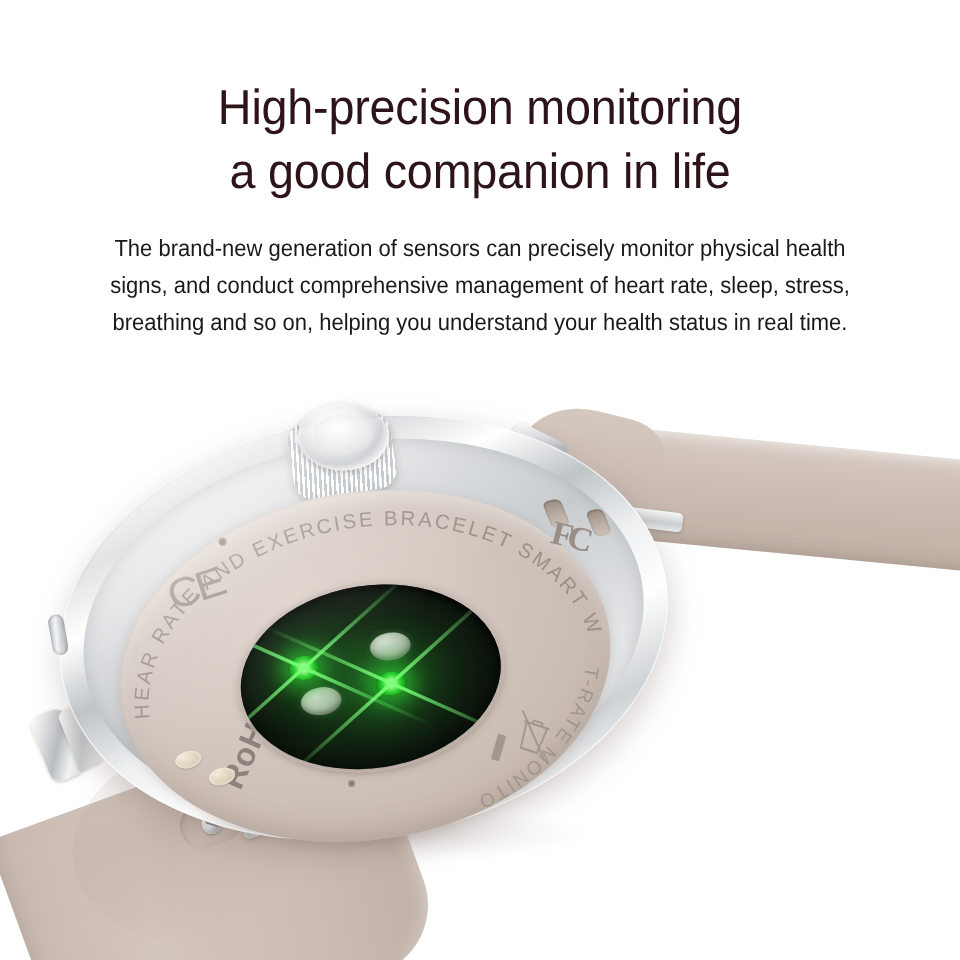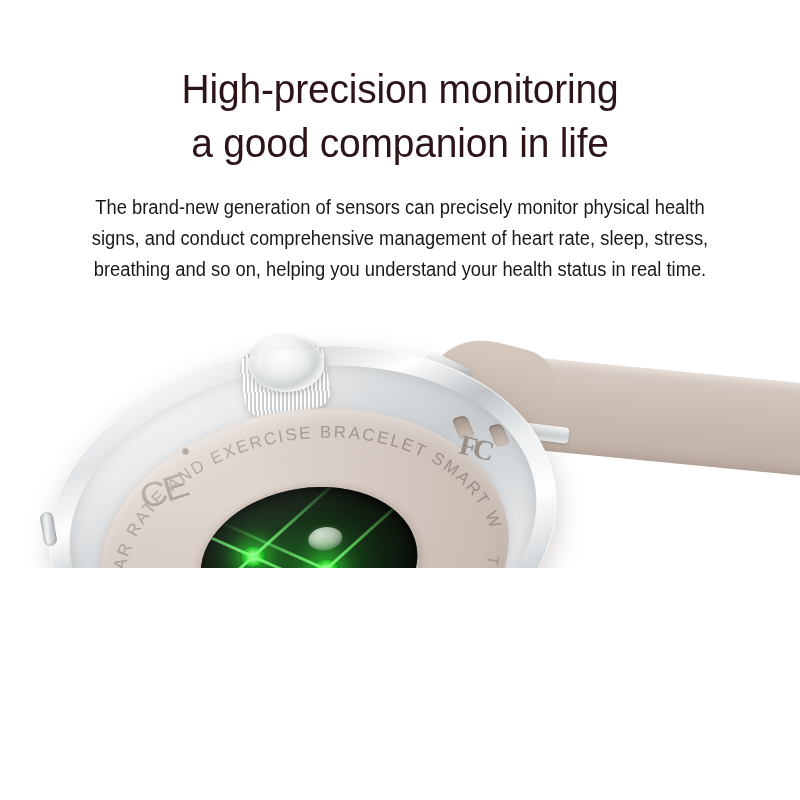--- a/index.html
+++ b/index.html
@@ -3,21 +3,21 @@
 <meta charset="utf-8">
 <style>
   html, body {
     margin: 0;
     padding: 0;
     background: #ffffff;
   }
   #page {
     position: relative;
     width: 800px;
-    height: 568px;
+    height: 800px;
     background: #ffffff;
     overflow: hidden;
     font-family: "Liberation Sans", sans-serif;
   }
 
   
   #text-block {
     position: absolute;
     top: 0; left: 0;
     width: 800px;

